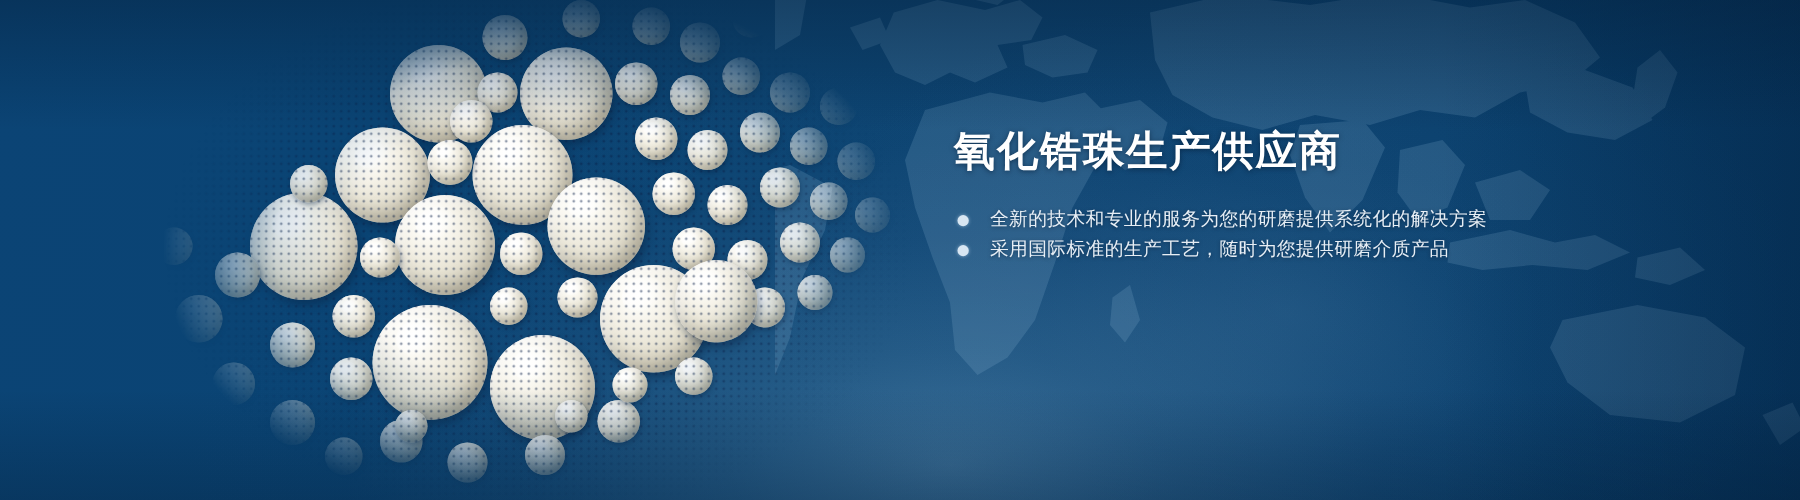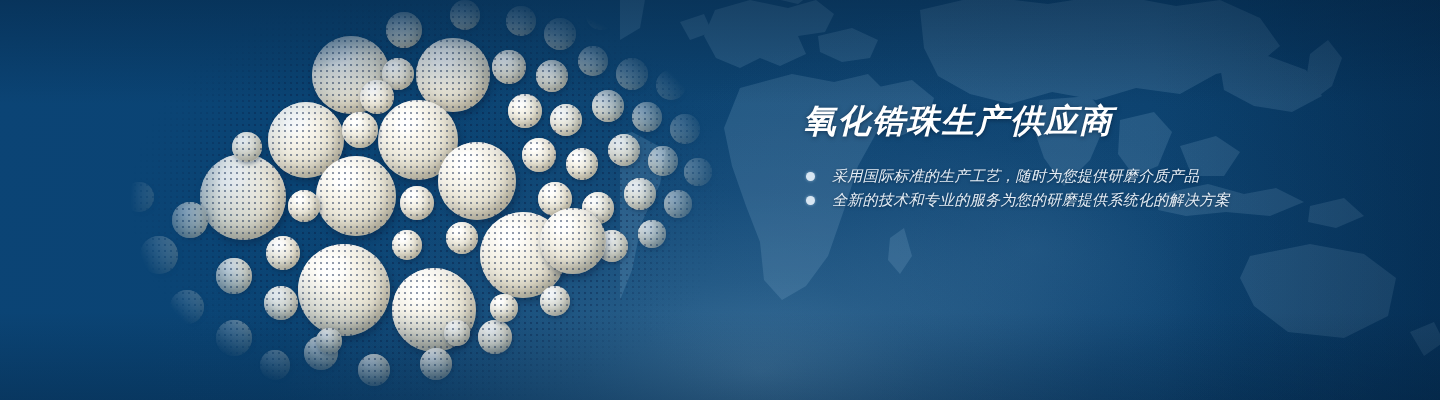--- a/index.html
+++ b/index.html
@@ -125,24 +125,23 @@
     transform: rotate(-22deg);
   }
   .bead.sm { box-shadow:
       inset -3px -4px 8px rgba(120,115,98,0.38),
       inset 2px 2px 5px rgba(255,255,255,0.8),
       1px 2px 4px rgba(6,28,58,0.38); }
 
   
   .content {
     position: absolute;
-    left: 803px;
+    left: 763px;
     top: 100px;
     width: 520px;
-    font-style: italic;
   }
   .headline {
     color: #ffffff;
     font-size: 33px;
     font-weight: 600;
     letter-spacing: 1.5px;
     line-height: 42px;
     margin: 0 0 22px 0;
     text-shadow: 0 1px 4px rgba(2,20,42,0.55);
     white-space: nowrap;
@@ -295,22 +294,22 @@
     <div class="photo-halftone"></div>
   </div>
 
   <div class="bg-vig"></div>
 
   <div class="content">
     <h1 class="headline">氧化锆珠生产供应商</h1>
     <ul class="bullets">
       <li class="bullet">
         <span class="bullet-dot"></span>
-        <span class="bullet-text">采用国际标准的生产工艺，随时为您提供研磨介质产品</span>
+        <span class="bullet-text">全新的技术和专业的服务为您的研磨提供系统化的解决方案</span>
       </li>
       <li class="bullet">
         <span class="bullet-dot"></span>
-        <span class="bullet-text">全新的技术和专业的服务为您的研磨提供系统化的解决方案</span>
+        <span class="bullet-text">采用国际标准的生产工艺，随时为您提供研磨介质产品</span>
       </li>
     </ul>
   </div>
 
 </div>
 
 </body></html>

